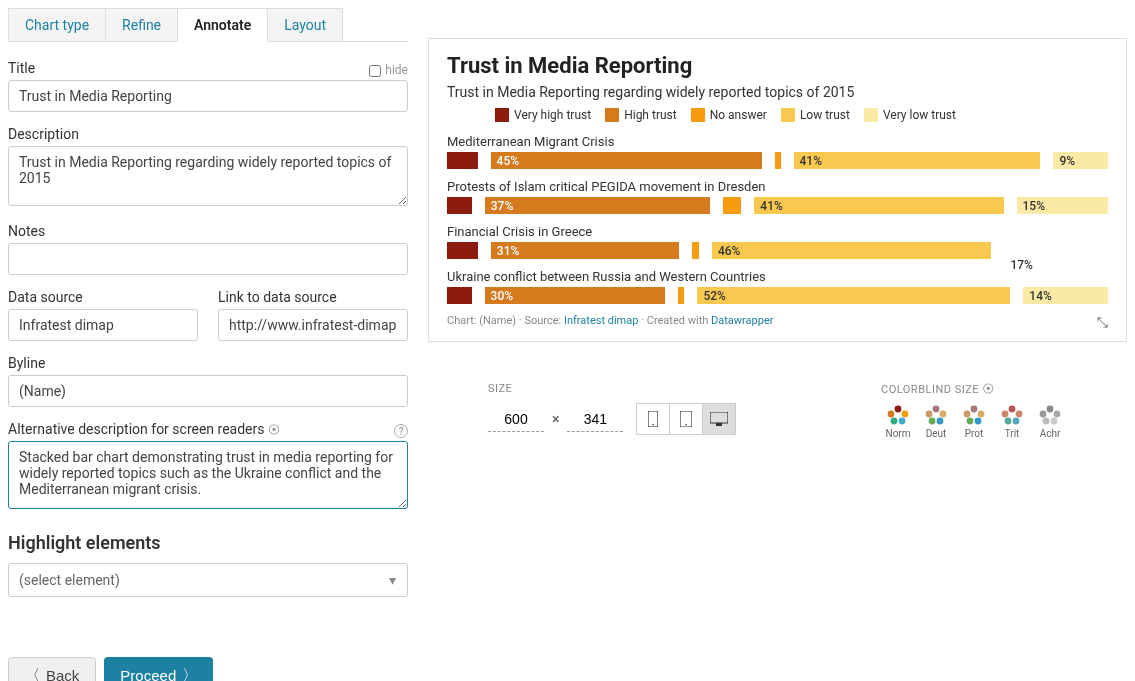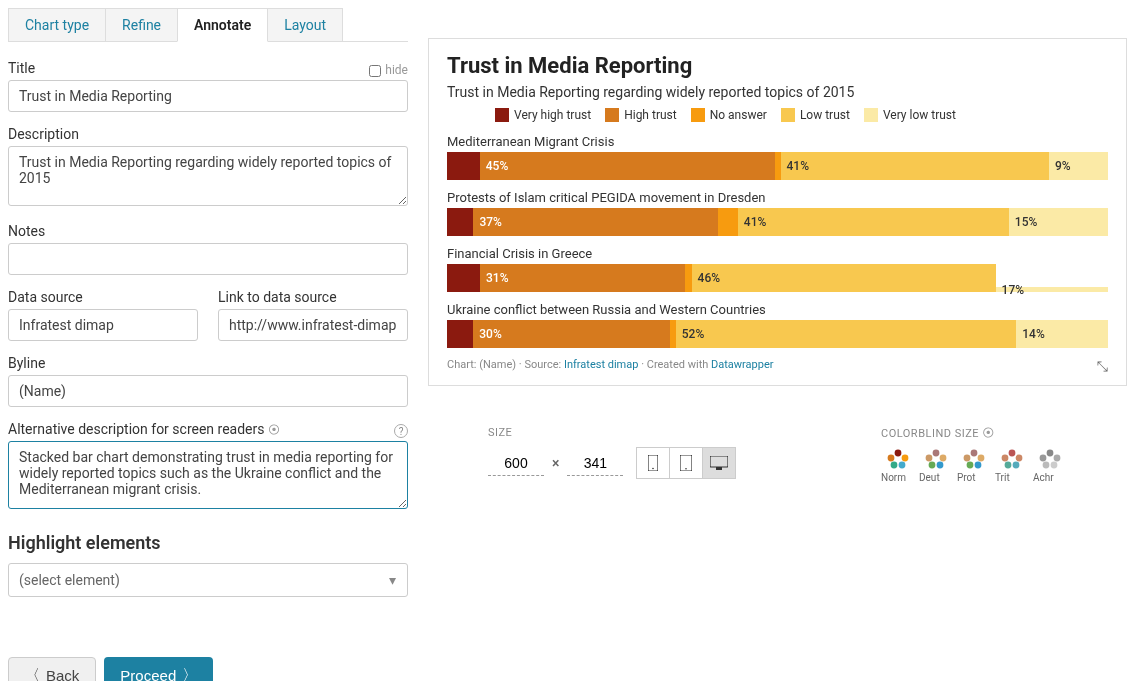--- a/index.html
+++ b/index.html
@@ -38,39 +38,39 @@
 
 
 .chart-preview { border: 1px solid #ddd; padding: 14px 18px 10px; position: relative; }
 .chart-title { font-size: 22px; font-weight: 700; color: #222; margin-bottom: 6px; }
 .chart-desc { font-size: 14px; color: #333; margin-bottom: 8px; }
 .legend { display: flex; gap: 14px; margin-bottom: 12px; font-size: 12px; margin-left: 48px; }
 .legend-item { display: flex; align-items: center; gap: 5px; }
 .legend-swatch { width: 14px; height: 14px; }
 .chart-row { margin-bottom: 10px; }
 .chart-row-label { font-size: 13px; color: #333; margin-bottom: 3px; }
-.bar-wrap { display: flex; height: 28px; width: 100%; }
+.bar-wrap { display: flex; height: 17px; width: 100%; gap: 13px; }
 .seg { display: flex; align-items: center; padding-left: 6px; font-size: 12px; color: #fff; font-weight: 500; }
 .seg.dark { color: #333; }
 .chart-footer { font-size: 11px; color: #888; margin-top: 10px; display:flex; justify-content: space-between; align-items:flex-start; }
 .chart-footer a { color: #1d81a2; text-decoration: none; }
 .resize-icon { color: #666; font-size: 14px; }
 
 
 .controls-row { display: flex; justify-content: space-between; margin-top: 40px; gap: 40px; padding: 0 60px 0 60px; }
 .ctrl-block { }
 .ctrl-label { font-size: 11px; color: #888; letter-spacing: 0.5px; margin-bottom: 8px; display: block; }
 .size-controls { display: flex; align-items: center; gap: 0; }
 .size-input { width: 56px; border: none; border-bottom: 1px dashed #999; text-align: center; font-size: 14px; padding: 4px 2px; background: transparent; }
 .size-x { margin: 0 8px; color: #666; font-weight: 600; }
 .device-btns { display: flex; margin-left: 14px; }
 .device-btn { width: 34px; height: 32px; border: 1px solid #ccc; background: #fff; display: flex; align-items: center; justify-content: center; cursor: pointer; margin-left: -1px; }
 .device-btn.active { background: #ddd; }
 .cb-btns { display: flex; gap: 4px; }
-.cb-btn { width: 34px; cursor: pointer; }
+.cb-btn { width: 34px; text-align: center; cursor: pointer; }
 .cb-dots { width: 28px; height: 22px; margin: 0 auto 2px; display: flex; align-items: center; justify-content: center; }
 .cb-lbl { font-size: 10px; color: #666; }
 .access-icon { color: #999; font-size: 12px; }
 </style>
 </head>
 <body>
 
 <div class="container">
   <div class="left-panel">
     <div class="tabs">

